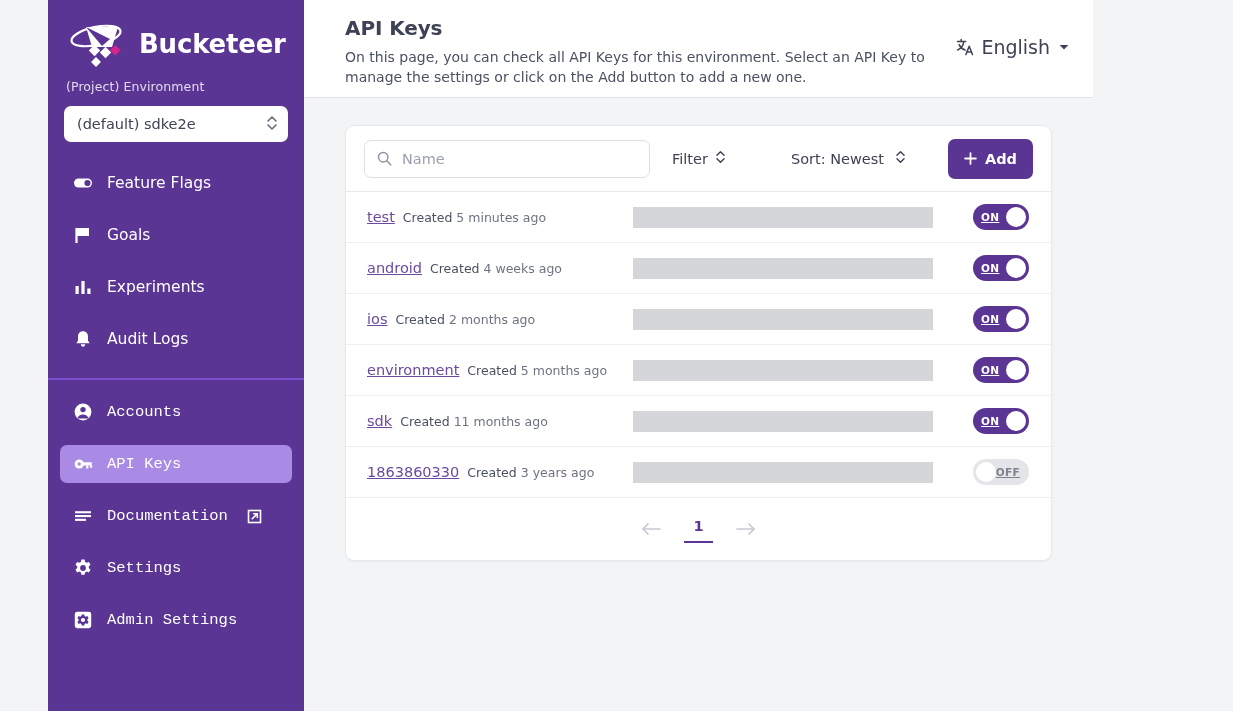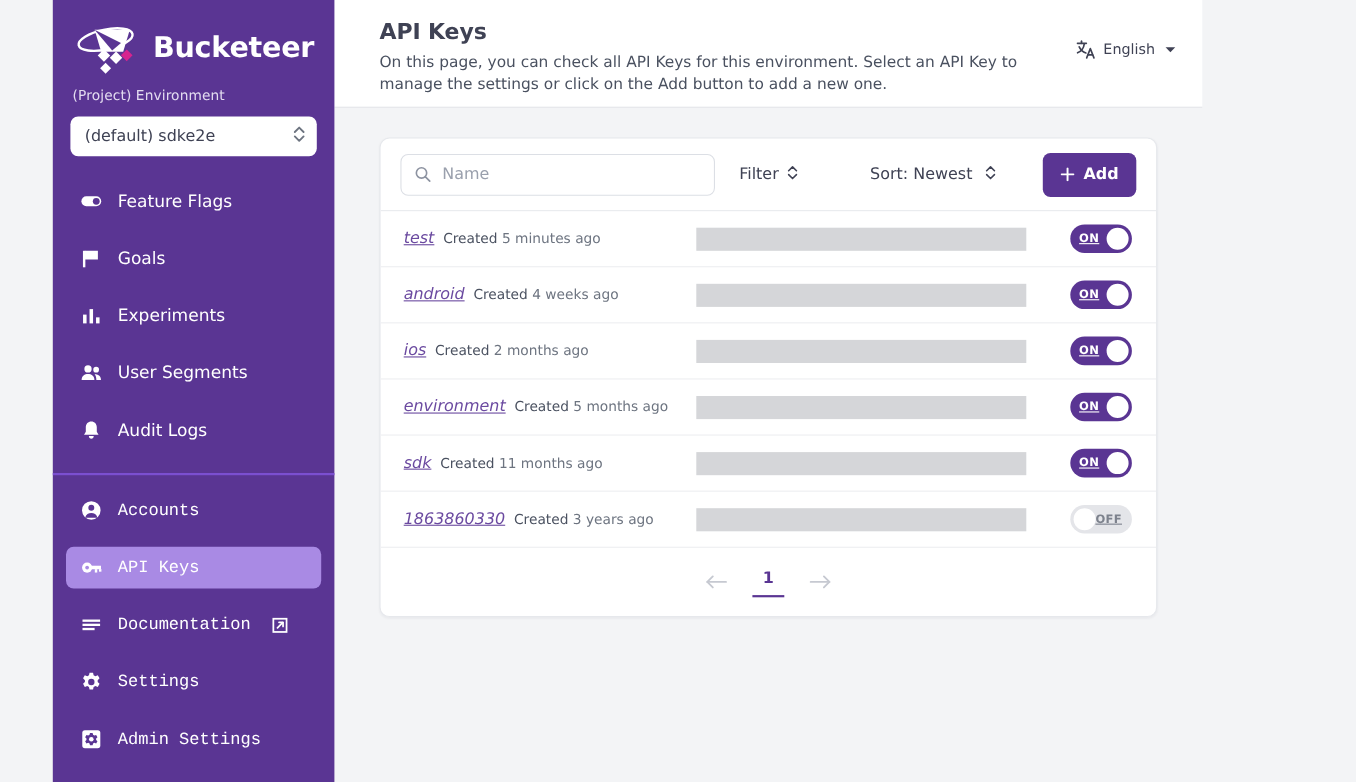--- a/index.html
+++ b/index.html
@@ -142,21 +142,21 @@
     font-size: 14px;
     color: #4a5160;
     line-height: 1.45;
     margin-top: 7px;
   }
 
   .lang-picker {
     display: flex;
     align-items: center;
     gap: 7px;
-    font-size: 13px;
+    font-size: 19px;
     color: #3f4254;
     cursor: pointer;
     margin-top: 20px;
     white-space: nowrap;
   }
   .lang-ico { width: 18px; height: 18px; display: flex; }
   .caret-down { width: 10px; height: 7px; display:flex; margin-left: 2px; }
 
   .content {
     flex: 1 1 auto;
@@ -260,21 +260,20 @@
     display: flex;
     align-items: baseline;
     gap: 8px;
     white-space: nowrap;
   }
   .key-name {
     font-size: 14.5px;
     color: #6b4aa0;
     text-decoration: underline;
     cursor: pointer;
-    font-style: italic;
   }
   .created-label { font-size: 12.5px; color: #4a5160; }
   .created-time { font-size: 12.5px; color: #6d7480; margin-left: -4px; }
 
   .row-key-cell {
     flex: 1 1 auto;
     display: flex;
     align-items: center;
     min-width: 0;
   }
@@ -405,31 +404,20 @@
         <span class="nav-ico">
           <svg viewBox="0 0 20 20" width="20" height="20" aria-hidden="true">
             <rect x="2.5" y="9" width="3.2" height="8" fill="#ffffff"></rect>
             <rect x="8.4" y="4" width="3.2" height="13" fill="#ffffff"></rect>
             <rect x="14.3" y="11.5" width="3.2" height="5.5" fill="#ffffff"></rect>
           </svg>
         </span>
         <span class="nav-label">Experiments</span>
       </div>
 
-      <div class="nav-item">
-        <span class="nav-ico">
-          <svg viewBox="0 0 20 20" width="20" height="20" aria-hidden="true">
-            <circle cx="7" cy="6.4" r="3.3" fill="#ffffff"></circle>
-            <circle cx="14.4" cy="7.1" r="2.6" fill="#ffffff"></circle>
-            <path d="M1.2 16.5 C1.2 12.6 4 11 7 11 C10 11 12.8 12.6 12.8 16.5 Z" fill="#ffffff"></path>
-            <path d="M13 11.2 C16 11.2 18.8 12.4 18.8 16.5 H14.6 C14.6 14 14 12.2 13 11.2 Z" fill="#ffffff"></path>
-          </svg>
-        </span>
-        <span class="nav-label">User Segments</span>
-      </div>
 
       <div class="nav-item">
         <span class="nav-ico">
           <svg viewBox="0 0 20 20" width="20" height="20" aria-hidden="true">
             <path d="M10 2.2 C12.9 2.2 15 4.4 15 7.3 V11.4 L16.6 14.2 H3.4 L5 11.4 V7.3 C5 4.4 7.1 2.2 10 2.2 Z" fill="#ffffff"></path>
             <path d="M7.8 15.3 H12.2 C12.2 16.8 11.2 17.8 10 17.8 C8.8 17.8 7.8 16.8 7.8 15.3 Z" fill="#ffffff"></path>
           </svg>
         </span>
         <span class="nav-label">Audit Logs</span>
       </div>

